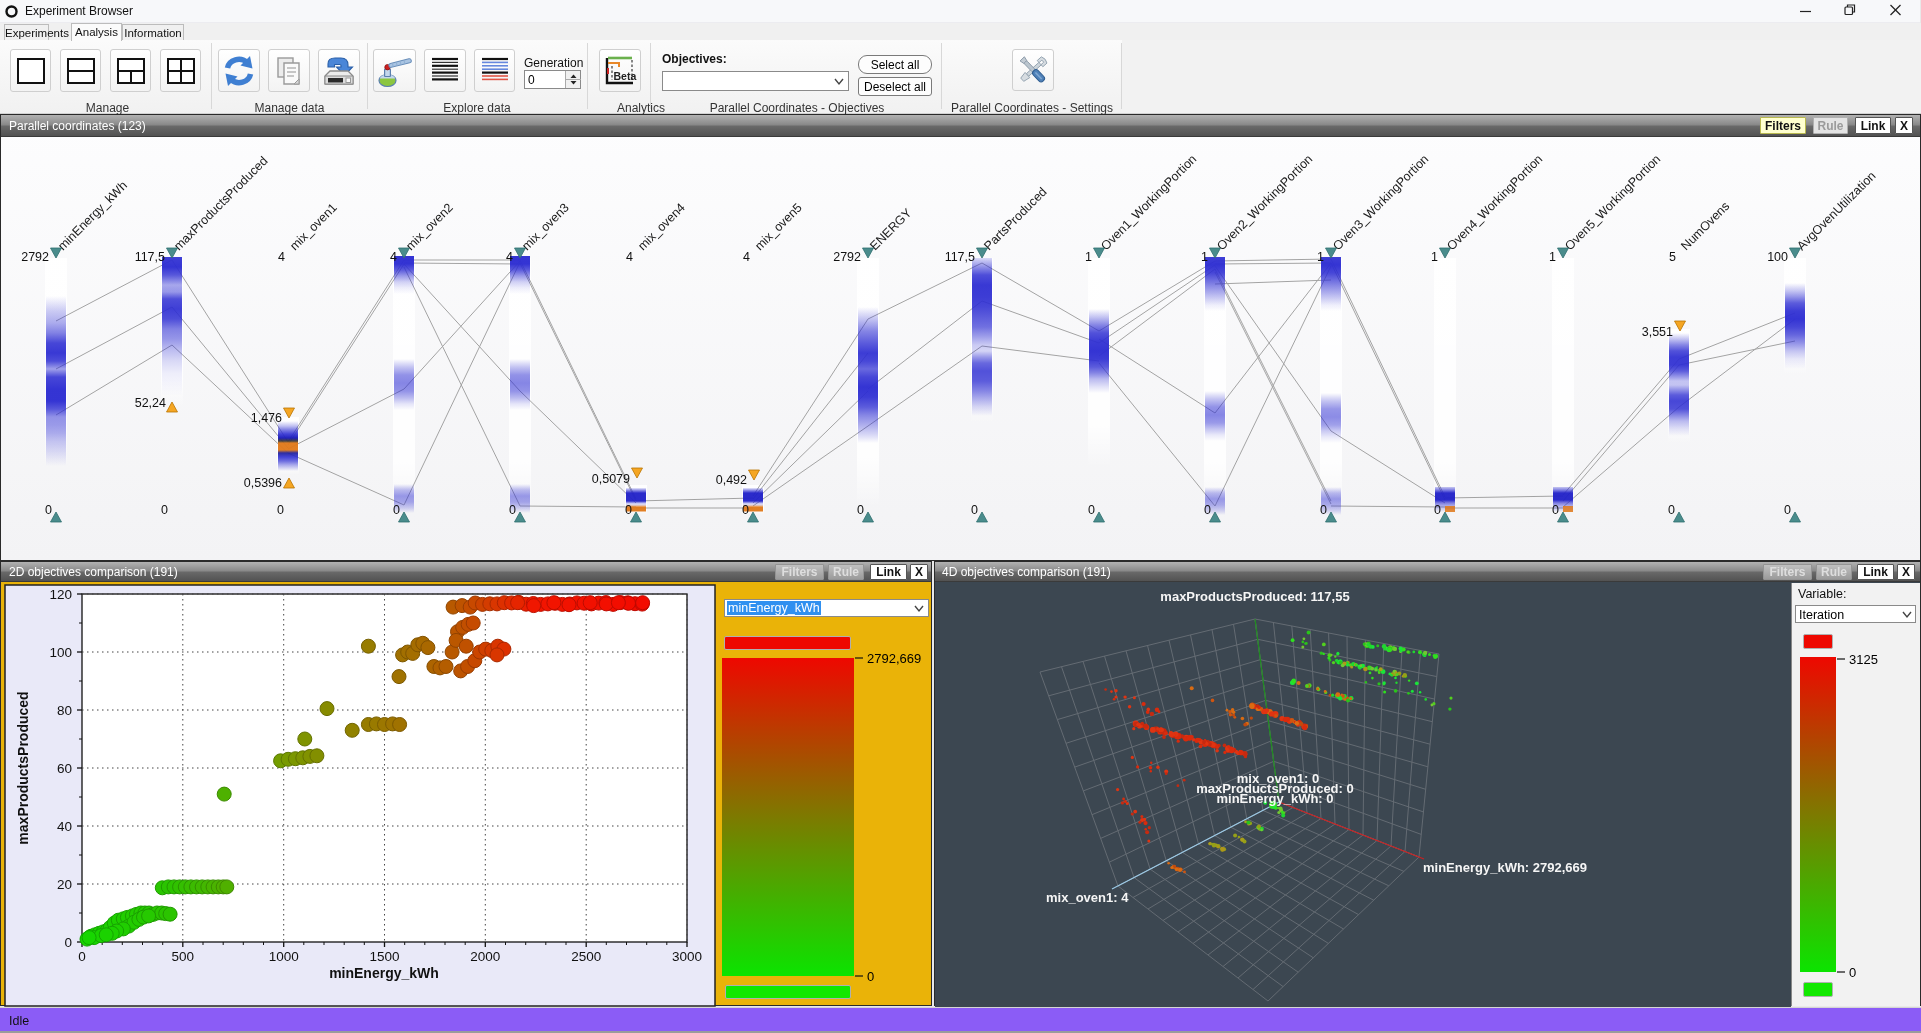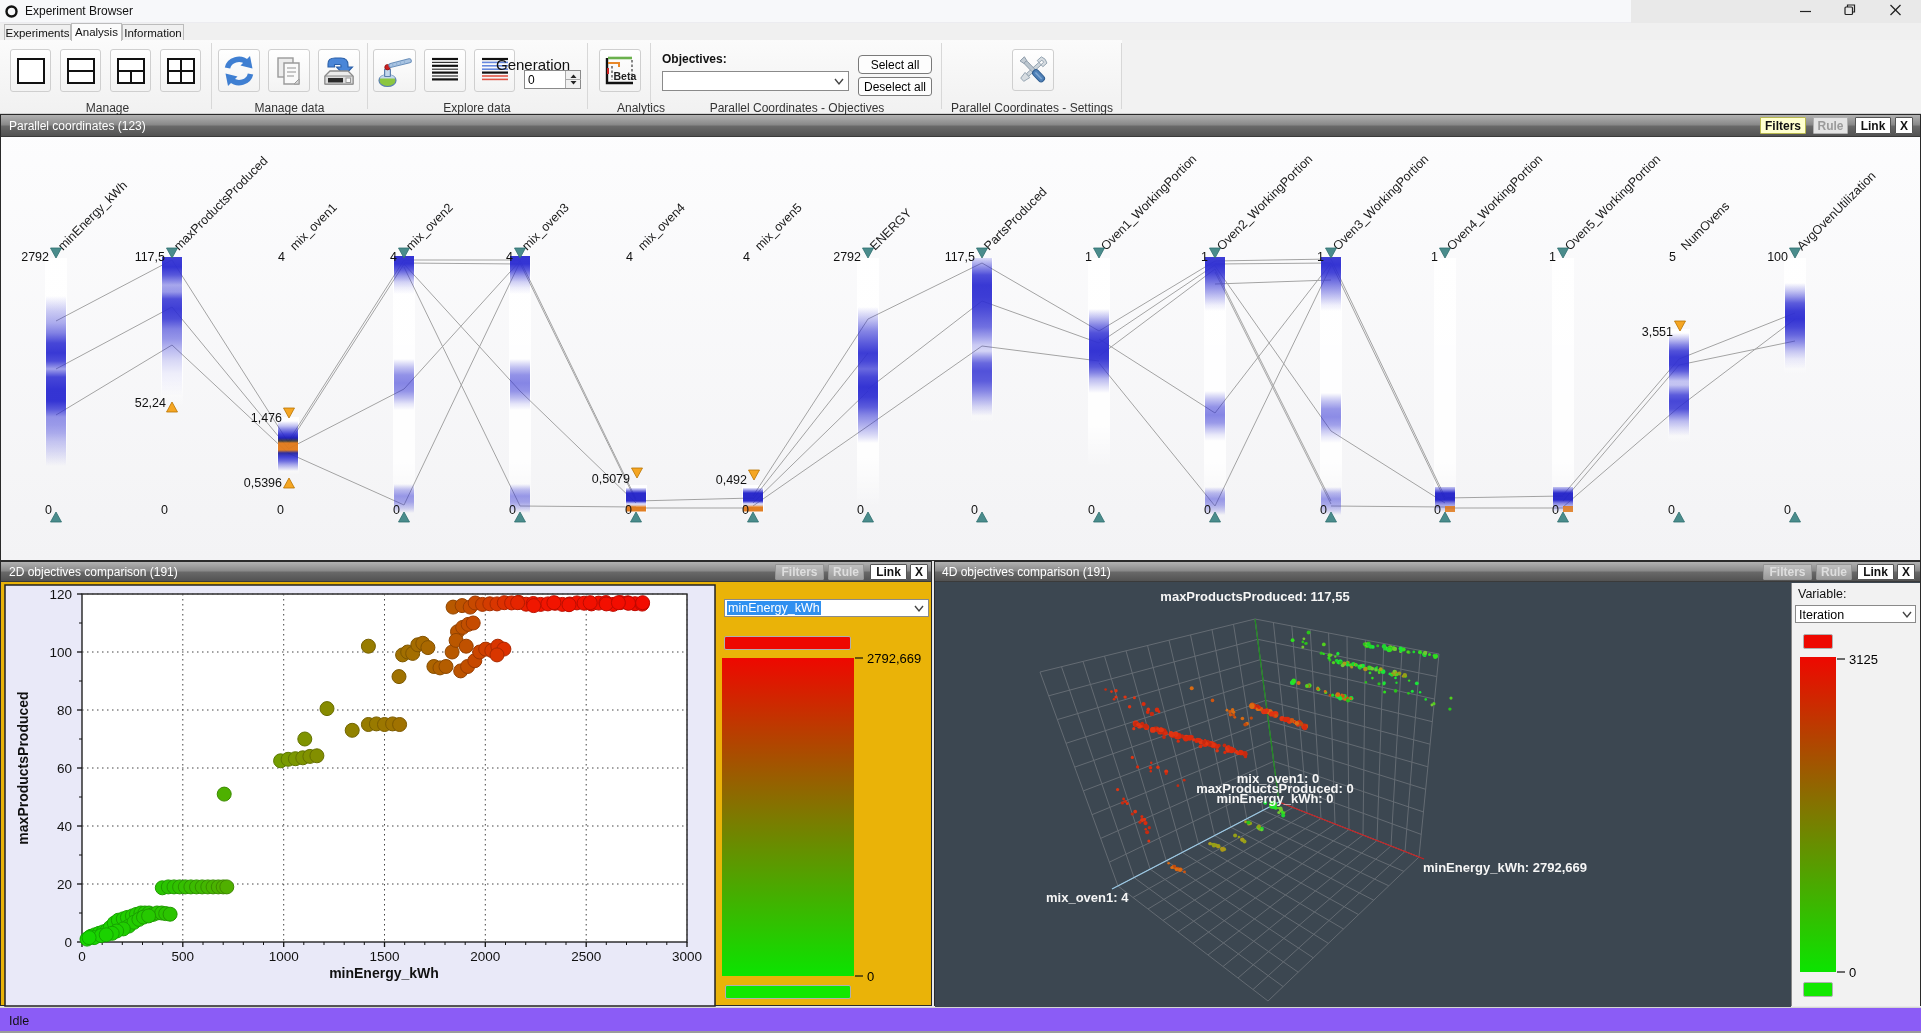--- a/index.html
+++ b/index.html
@@ -1,18 +1,18 @@
 <!DOCTYPE html>
 <html><head><meta charset="utf-8"><title>Experiment Browser</title>
 <style>
 *{margin:0;padding:0;box-sizing:border-box;}
 html,body{width:1921px;height:1033px;overflow:hidden;background:#e9e9e9;
  font-family:"Liberation Sans",sans-serif;}
 .abs{position:absolute;}
-#titlebar{position:absolute;left:0;top:0;width:1631px;height:23px;background:#f7f8fa;border-bottom:1px solid #ececf0;}
+#titlebar{position:absolute;left:0;top:0;width:1920px;height:23px;background:#f7f8fa;border-bottom:1px solid #ececf0;}
 #titlebar .ttext{position:absolute;left:25px;top:4px;font-size:12px;color:#111;}
 #tabs{position:absolute;left:0;top:23px;width:1921px;height:17px;background:#f0f0f0;}
 .tab{position:absolute;top:1px;height:16px;font-size:11.5px;color:#111;text-align:center;
  padding-top:2px;background:#f0f0f0;border:1px solid #bcbcbc;border-bottom:none;}
 .tab.active{background:#fbfbfb;top:0px;height:18px;z-index:3;}
 #ribbon{position:absolute;left:0;top:40px;width:1921px;height:74px;background:linear-gradient(#fbfbfb,#f1f1f1);border-bottom:1px solid #d2d2d2;}
 .rsep{position:absolute;top:3px;height:66px;width:1px;background:#d8d8d8;}
 .rlabel{position:absolute;top:61px;font-size:12px;color:#333;text-align:center;}
 .rbtn{position:absolute;top:9px;width:41px;height:43px;background:linear-gradient(#ffffff,#f3f3f3);
  border:1px solid #cfcfcf;border-radius:3px;}
@@ -28,21 +28,21 @@
  <div class="ttext">Experiment Browser</div>
  <svg class="abs" style="left:1795px;top:0px" width="126" height="23">
   <line x1="5" y1="11.5" x2="16" y2="11.5" stroke="#222" stroke-width="1.2"></line>
   <rect x="50" y="7" width="7.5" height="7.5" fill="none" stroke="#222" stroke-width="1.2" rx="1"></rect>
   <path d="M52.5 7 L52.5 5 L59.5 5 L59.5 12 L57.5 12" fill="none" stroke="#222" stroke-width="1.2"></path>
   <line x1="95.5" y1="5" x2="105.5" y2="15" stroke="#222" stroke-width="1.2"></line>
   <line x1="105.5" y1="5" x2="95.5" y2="15" stroke="#222" stroke-width="1.2"></line>
  </svg>
 </div>
 <div id="tabs">
- <div class="tab" style="left:4px;width:67px;">Experiments</div>
+ <div class="tab" style="left:4px;width:45px;">Experiments</div>
  <div class="tab active" style="left:71px;width:51px;">Analysis</div>
  <div class="tab" style="left:122px;width:62px;">Information</div>
 </div>
 <div id="ribbon">
 <div class="rbtn" style="left:10px;">
       <svg width="30" height="28" viewBox="0 0 30 28">
         <rect x="2" y="2" width="26" height="24" fill="#fff" stroke="#111" stroke-width="2"></rect>
       </svg>
     </div>
 <div class="rbtn" style="left:60px;">
@@ -126,21 +126,21 @@
       <svg width="32" height="32" viewBox="0 0 32 32">
         <line x1="3" y1="4" x2="29" y2="4" stroke="#111" stroke-width="2.2"></line>
         <line x1="3" y1="7.4" x2="29" y2="7.4" stroke="#6688dd" stroke-width="1.6"></line>
         <line x1="3" y1="10.8" x2="29" y2="10.8" stroke="#6688dd" stroke-width="1.6"></line>
         <line x1="3" y1="14.200000000000001" x2="29" y2="14.200000000000001" stroke="#6688dd" stroke-width="1.6"></line>
         <line x1="3" y1="17.6" x2="29" y2="17.6" stroke="#111" stroke-width="2.2"></line>
         <line x1="3" y1="21.0" x2="29" y2="21.0" stroke="#e05545" stroke-width="1.6"></line>
         <line x1="3" y1="24.4" x2="29" y2="24.4" stroke="#e05545" stroke-width="1.6"></line>
       </svg>
     </div>
-<div class="abs" style="left:496px;top:16px;font-size:15px;color:#111;">Generation</div>
+<div class="abs" style="left:524px;top:16px;font-size:12px;color:#111;">Generation</div>
 <div class="abs" style="left:524px;top:30px;width:57px;height:19px;background:#fff;border:1px solid #8a8a8a;">
 <div class="abs" style="left:3px;top:2px;font-size:12px;">0</div>
 <div class="abs" style="right:0;top:0;width:15px;height:17px;background:#f0f0f0;border-left:1px solid #aaa;">
 <svg width="15" height="17">
           <polygon points="7.5,3.5 10.5,7 4.5,7" fill="#222"></polygon>
           <polygon points="7.5,13.5 10.5,10 4.5,10" fill="#222"></polygon>
           <line x1="0" y1="8.5" x2="15" y2="8.5" stroke="#aaa" stroke-width="1"></line>
         </svg>
 </div>
     </div>
@@ -158,21 +158,21 @@
 </svg>
     </div>
 <div class="rlabel" style="left:575px;width:90px;text-align:right;">Analytics</div>
 <div class="rsep" style="left:650px;"></div>
 <div class="abs" style="left:662px;top:12px;font-size:12px;color:#111;font-weight:bold;">Objectives:</div>
 <div class="abs" style="left:662px;top:31px;width:187px;height:20px;background:#fff;border:1px solid #8a8a8a;">
 <svg class="abs" style="right:4px;top:6px;" width="10" height="8">
         <polyline points="1,1 5,6 9,1" fill="none" stroke="#444" stroke-width="1.4"></polyline>
       </svg>
     </div>
-<div class="abs" style="left:858px;top:15px;width:74px;height:19px;background:#fdfdfd;border:1px solid #7a7a7a;border-radius:4px;font-size:12px;text-align:center;padding-top:2px;">Select all</div>
+<div class="abs" style="left:858px;top:15px;width:74px;height:19px;background:#fdfdfd;border:1px solid #7a7a7a;border-radius:9px;font-size:12px;text-align:center;padding-top:2px;">Select all</div>
 <div class="abs" style="left:858px;top:37px;width:74px;height:19px;background:#fdfdfd;border:1px solid #7a7a7a;border-radius:3px;font-size:12px;text-align:center;padding-top:2px;">Deselect all</div>
 <div class="rlabel" style="left:662px;width:270px;">Parallel Coordinates - Objectives</div>
 <div class="rsep" style="left:941px;"></div>
 <div class="rbtn" style="left:1012px;width:42px;height:42px;">
       <svg width="38" height="38" viewBox="0 0 38 38">
 <g transform="rotate(48 19 19)">
  <path d="M14.8 4 Q19 1.6 23.2 4 L23.2 9.5 L20.4 9.5 L20.4 5.8 L17.6 5.8 L17.6 9.5 L14.8 9.5 Z" fill="#d6dce1" stroke="#93a2af" stroke-width="0.9"></path>
  <rect x="17.3" y="9.5" width="3.4" height="17" fill="#cdd5db" stroke="#93a2af" stroke-width="0.9"></rect>
  <path d="M15.5 26.5 L22.5 26.5 L21.2 33.5 L16.8 33.5 Z" fill="#d6dce1" stroke="#93a2af" stroke-width="0.9"></path>
 </g>

